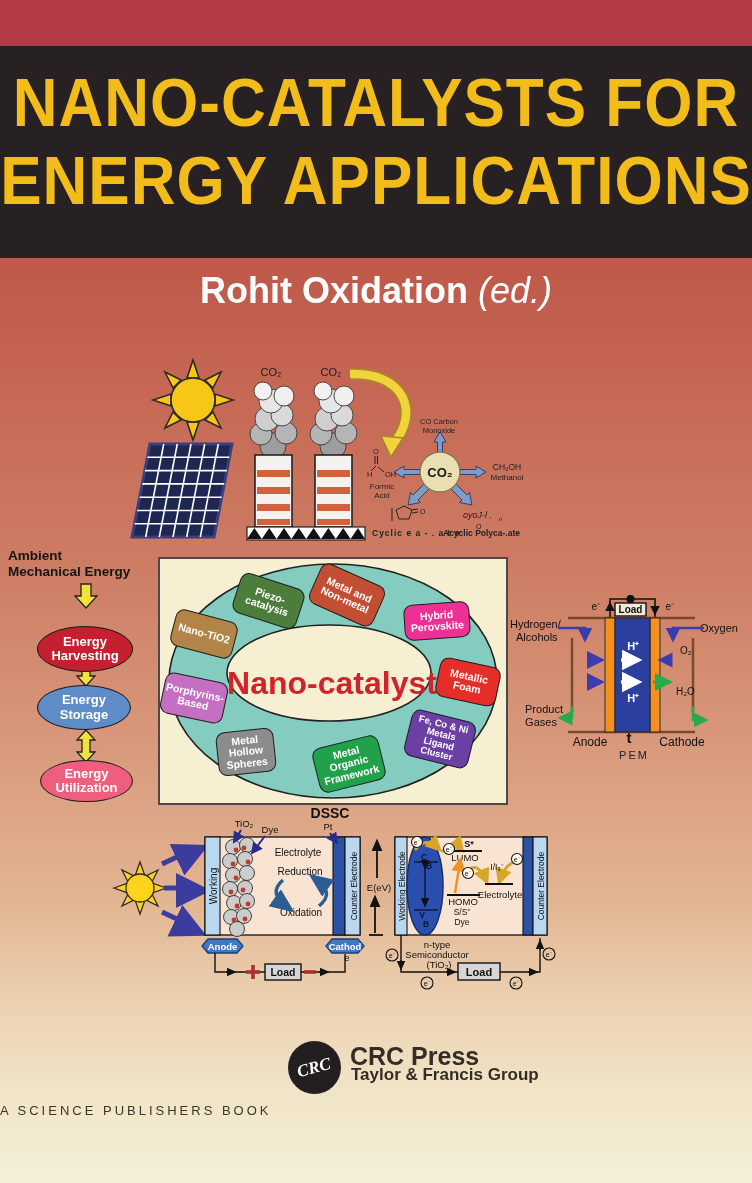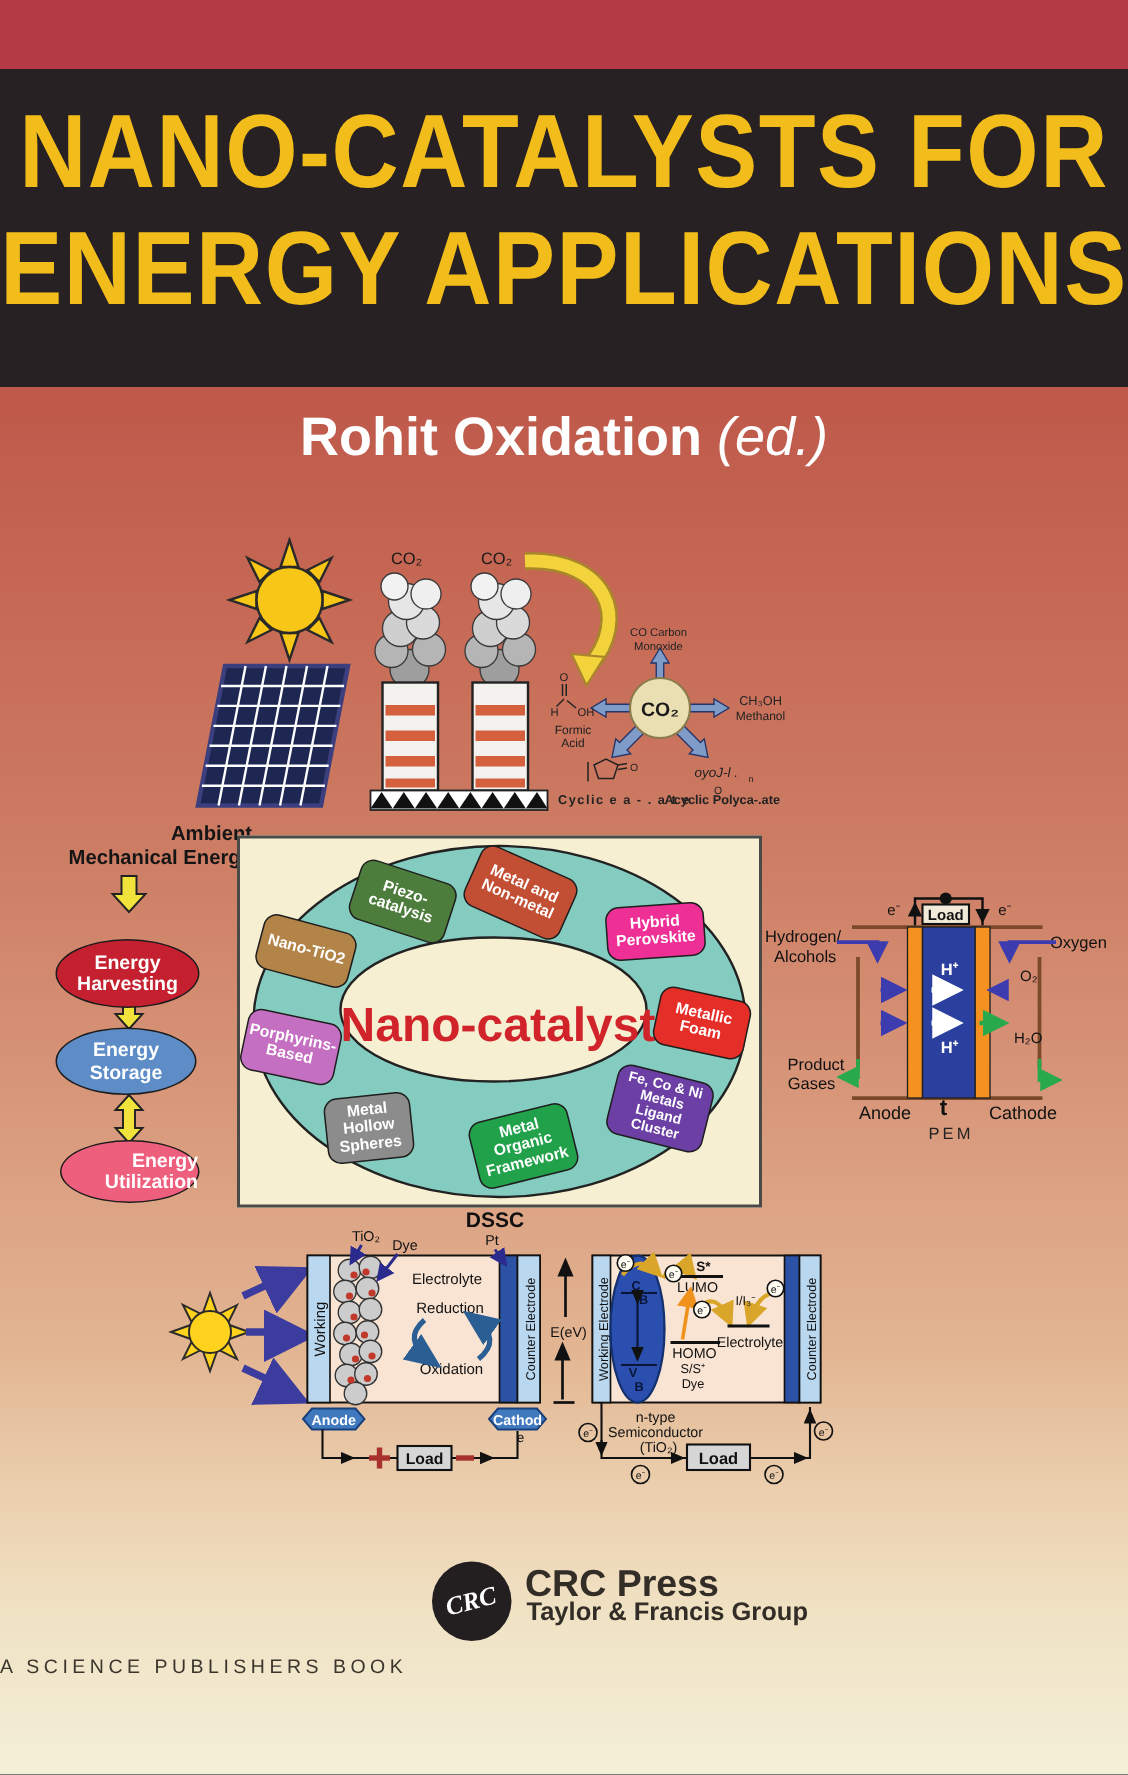--- a/index.html
+++ b/index.html
@@ -14,28 +14,28 @@
   
   .band-red{left:0;top:0;width:752px;height:46px;background:#b43a46;}
   .band-dark{left:0;top:46px;width:752px;height:212px;background:#272123;}
   .title-line{left:0;width:752px;text-align:center;color:#f2bd1b;
     font-weight:bold;font-size:62px;letter-spacing:1px;transform:scaleY(1.12);
     white-space:nowrap;}
   .author-row{left:0;top:270px;width:752px;text-align:center;color:#ffffff;
     font-size:36px;font-weight:bold;}
   .author-ed{font-weight:normal;font-style:italic;}
   
-  .flow-heading{left:8px;top:548px;width:160px;text-align:right;color:#151515;
+  .flow-heading{left:8px;top:548px;width:160px;text-align:left;color:#151515;
     font-weight:bold;font-size:13.5px;line-height:1.2;}
   .flow-node{border:1.6px solid #1c1c1c;border-radius:50%;display:flex;
     align-items:center;justify-content:center;text-align:center;color:#fff;
     font-weight:bold;font-size:13px;line-height:1.1;}
   .fn-red{left:37px;top:626px;width:94px;height:44px;background:#c4202f;}
   .fn-blue{left:37px;top:685px;width:92px;height:43px;background:#5d8cc7;}
-  .fn-pink{left:40px;top:760px;width:91px;height:40px;background:#ee5e7d;text-align:right;}
+  .fn-pink{left:40px;top:760px;width:91px;height:40px;background:#ee5e7d;}
   
   .nano-panel{left:158px;top:557px;width:350px;height:248px;background:#f6efd2;
     border:2.5px solid #4a4a48;box-sizing:border-box;}
   .nano-title{left:62px;top:106px;width:220px;text-align:center;color:#d1232a;
     font-weight:bold;font-size:32px;}
   .nbox{border:1.6px solid #1e1e1e;border-radius:9px;display:flex;
     align-items:center;justify-content:center;text-align:center;color:#fff;
     font-weight:bold;font-size:10.5px;line-height:1.08;padding:1px;box-sizing:border-box;}
   .nb-piezo{left:75px;top:21px;width:67px;height:42px;background:#4d7d3c;transform:rotate(18deg);}
   .nb-metal{left:152px;top:14px;width:70px;height:44px;background:#c24f33;transform:rotate(24deg);}

